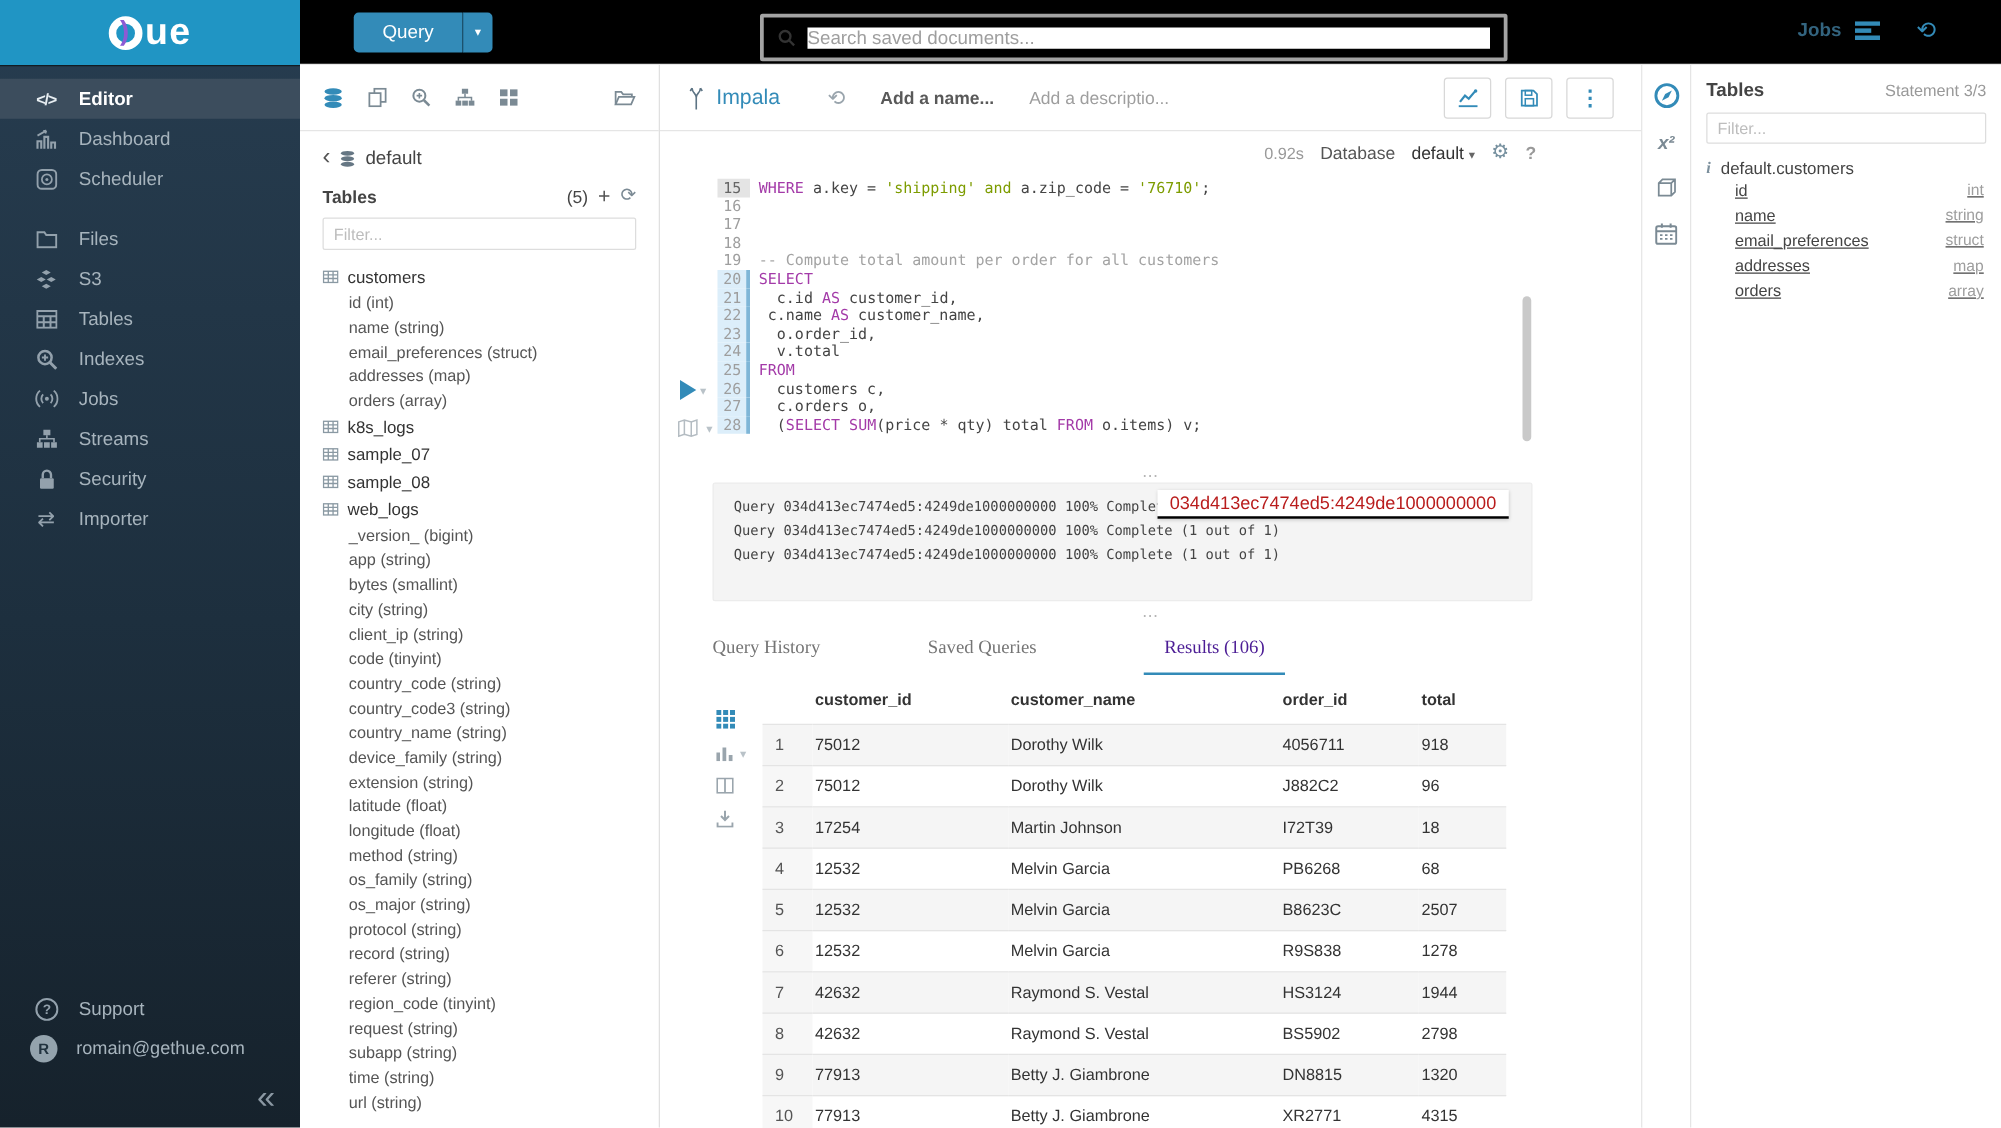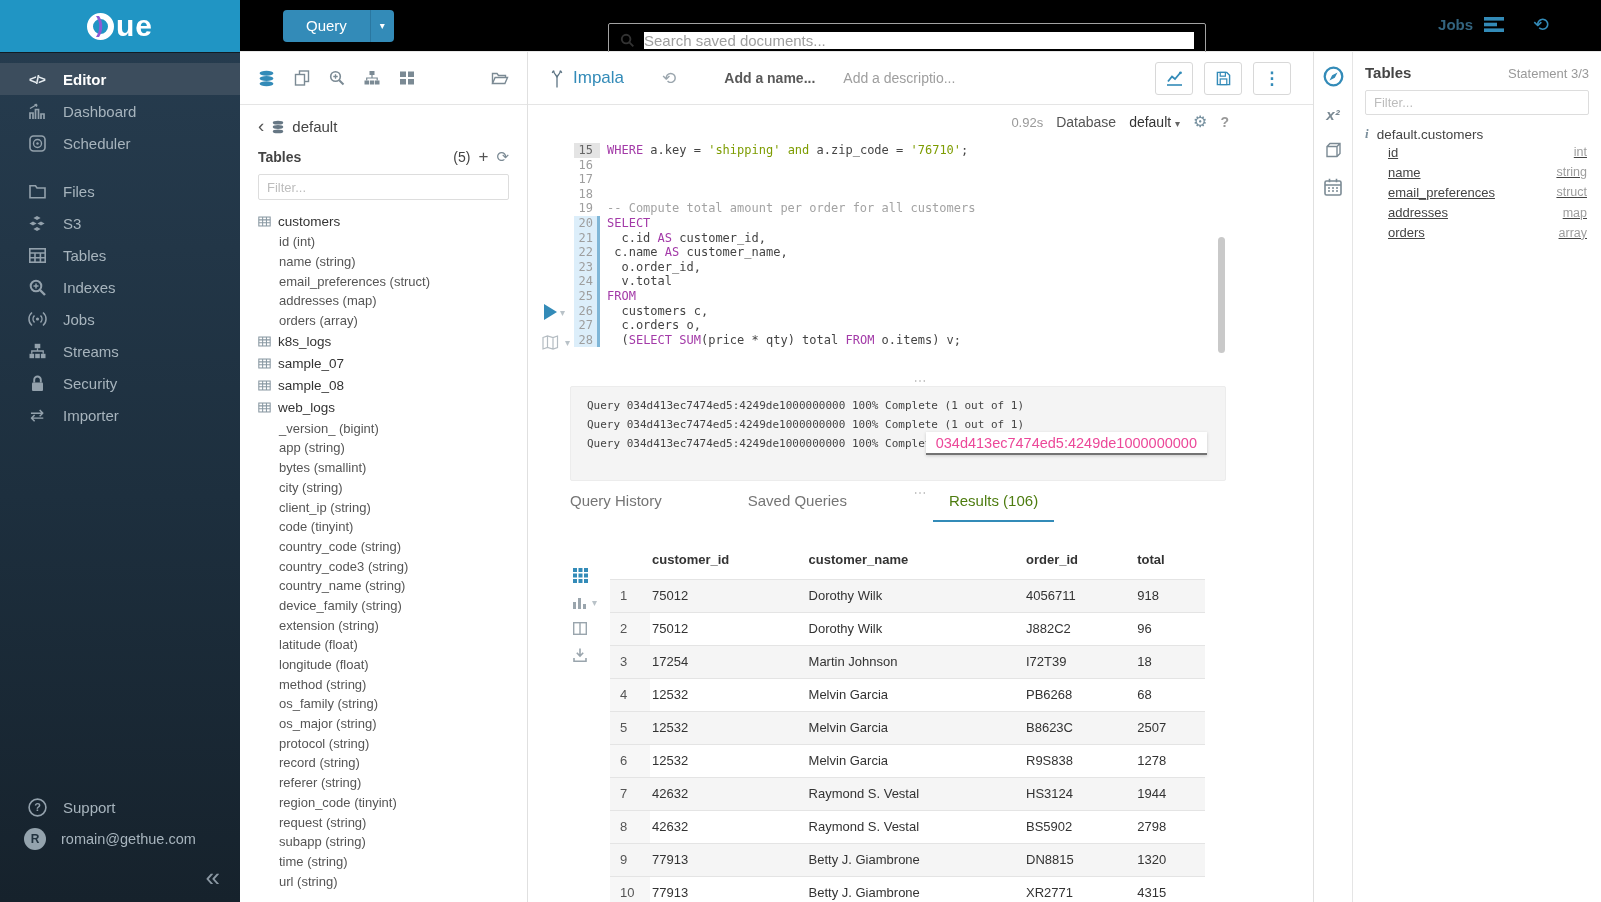--- a/index.html
+++ b/index.html
@@ -23,22 +23,22 @@
   .sidebar-bottom .nav-item { height:31px; }
   .avatar { width:22px; height:22px; border-radius:50%; background:#94a3ad; color:#22333f; font-size:12px; font-weight:bold;
             display:flex; align-items:center; justify-content:center; margin-right:15px; margin-left:-2px; }
   .collapse { text-align:right; padding:10px 20px 4px 0; color:#8b98a3; font-size:26px; line-height:1; cursor:pointer; }
 
   
   .topbar { position:absolute; left:240px; top:0; right:0; height:52px; background:#000000; border-bottom:1px solid #e8e8e8; }
   .query-btn { position:absolute; left:43px; top:10px; display:flex; cursor:pointer; }
   .q-main { background:#338bb8; color:#fff; font-size:15px; padding:7px 23px 8px; border-radius:4px 0 0 4px; }
   .q-caret { background:#338bb8; color:#fff; font-size:10px; padding:10px 9px 0; border-left:1px solid #2a77a0; border-radius:0 4px 4px 0; }
-  .search-box { position:absolute; left:368px; top:11px; width:598px; height:31px; border:1px solid #a3a3a3; border-radius:2px;
-                display:flex; align-items:center; padding:16px 11px;margin-top:12px; }
+  .search-box { position:absolute; left:368px; top:11px; width:598px; height:31px; border:3px solid #a3a3a3; border-radius:2px;
+                display:flex; align-items:center; padding:16px 11px; }
   .search-box svg { margin-right:9px; color:#333; }
   .search-box input { border:0; outline:0; flex:1; font-size:15px; color:#444; font-family:inherit; }
   .search-box input::placeholder { color:#9e9e9e; }
   .jobs-area { position:absolute; right:52px; top:15px; display:flex; align-items:center; gap:11px; }
   .jobs-label { color:#33647f; font-weight:bold; font-size:15px; cursor:pointer; }
   .hist-top { color:#338bb8; font-size:19px; line-height:1; cursor:pointer; margin-left:18px; }
 
   
   .dbpanel { position:absolute; left:240px; top:52px; width:288px; bottom:0; background:#fff; border-right:1px solid #e0e0e0; }
   .db-toolbar { height:53px; border-bottom:1px solid #e5e5e5; display:flex; align-items:center; padding:0 18px; gap:19px; }
@@ -62,21 +62,21 @@
   .tree-table { display:flex; align-items:center; gap:7px; height:22px; font-size:13.5px; color:#333; cursor:pointer; }
   .tree-table .ic { color:#8a99a3; display:flex; }
   .tree-col { padding-left:21px; height:19.7px; font-size:13px; color:#555; display:flex; align-items:center; cursor:pointer; white-space:nowrap; }
 
   
   .main { position:absolute; left:528px; top:52px; width:785px; bottom:0; background:#fff; }
   .main-header { height:53px; border-bottom:1px solid #e5e5e5; display:flex; align-items:center; padding:0 22px; }
   .impala { display:flex; align-items:center; gap:9px; color:#338bb8; font-size:17px; cursor:pointer; }
   .impala .ic { color:#5d7484; }
   .hdr-hist { color:#9aa5ad; font-size:17px; margin-left:38px; cursor:pointer; }
-  .add-name { margin-left:48px; font-size:14px; font-weight:bold; color:#595959; cursor:text; }
+  .add-name { margin-left:28px; font-size:14px; font-weight:bold; color:#595959; cursor:text; }
   .add-desc { margin-left:28px; font-size:14px; color:#9e9e9e; cursor:text; }
   .hdr-btns { margin-left:auto; display:flex; gap:11px; }
   .hdr-btn { width:38px; height:33px; border:1px solid #d8d8d8; border-radius:3px; background:#fff; display:flex;
              align-items:center; justify-content:center; color:#338bb8; cursor:pointer; }
   .sub-row { height:34px; display:flex; align-items:center; justify-content:flex-end; padding-right:84px; gap:13px; font-size:14px; }
   .dur { color:#999; font-size:13px; }
   .db-label { color:#555; }
   .db-value { color:#333; cursor:pointer; }
   .db-value .cd { font-size:10px; color:#666; }
   .gear { color:#76909f; font-size:16px; cursor:pointer; line-height:1; }
@@ -98,26 +98,26 @@
   .bookmap { position:absolute; left:14px; top:283px; color:#b4bcc2; display:flex; align-items:center; gap:3px; cursor:pointer; }
 
   .ed-scroll { position:absolute; left:690px; top:185px; width:7px; height:116px; background:#c9c9c9; border-radius:4px; cursor:pointer; }
 
   .handle { position:absolute; left:0; right:0; text-align:center; color:#b5b5b5; font-size:13px; letter-spacing:1px;
             line-height:8px; cursor:row-resize; }
   .handle-1 { top:325px; } .handle-2 { top:437px; }
 
   .log-box { position:absolute; left:42px; top:334px; width:656px; height:95px; background:#f4f4f4; border:1px solid #ececec;
              border-radius:2px; padding:9px 16px; font:11px/19px "DejaVu Sans Mono",monospace; color:#444; }
-  .job-overlay { position:absolute; right:18px; top:5px; background:#fff; border-bottom:2px solid #737373; padding:3px 10px 2px;
-                 color:#ec4899; font:14.5px "Liberation Sans",sans-serif; box-shadow:0 1px 3px rgba(0,0,0,.18); cursor:pointer;margin-top:40px; }
-
-  .tabs { position:absolute; left:42px; top:430px; display:flex; }
+  .job-overlay { position:absolute; right:18px; top:5px; background:#fff; border-bottom:2px solid #000000; padding:3px 10px 2px;
+                 color:#b91c1c; font:14.5px "Liberation Sans",sans-serif; box-shadow:0 1px 3px rgba(0,0,0,.18); cursor:pointer; }
+
+  .tabs { position:absolute; left:42px; top:448px; display:flex;font-family:Liberation Serif, serif; }
   .tab { font-size:15px; color:#757575; padding:10px 0 11px; margin-right:86px; cursor:pointer; border-bottom:2px solid transparent; }
-  .tab.active { color:#4d7c0f; border-bottom-color:#338bb8; padding-left:16px; padding-right:16px; }
+  .tab.active { color:#4c1d95; border-bottom-color:#338bb8; padding-left:16px; padding-right:16px; }
 
   .rail { position:absolute; left:45px; top:516px; width:26px; display:flex; flex-direction:column; gap:13px; align-items:flex-start; }
   .rail .r-ic { color:#9aa5ad; cursor:pointer; display:flex; align-items:center; gap:2px; }
   .rail .r-ic.blue { color:#338bb8; }
 
   .results-table { position:absolute; left:82px; top:492px; width:595px; border-collapse:collapse; font-size:13px; }
   .results-table th { text-align:left; font-weight:bold; color:#333; padding:8px 8px 12px 2px; }
   .results-table td { padding:8px 8px 9px 2px; color:#333; border-top:1px solid #e4e4e4; }
   .results-table tr.odd td { background:#f5f5f5; }
   .results-table td.rownum { background:#f7f7f7; color:#555; width:40px; padding-left:10px; }

